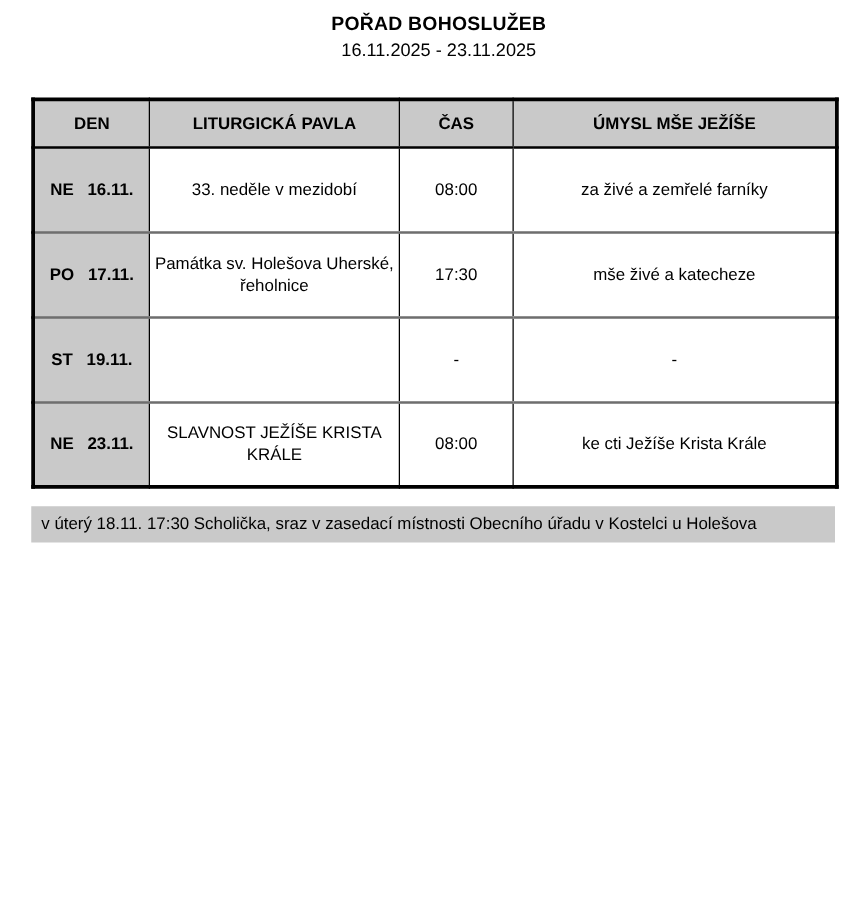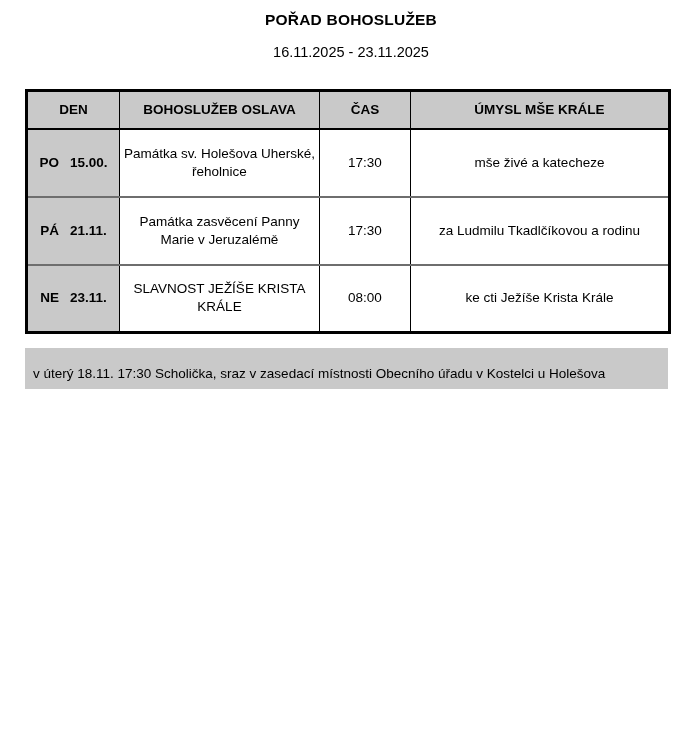--- a/index.html
+++ b/index.html
@@ -11,21 +11,21 @@
     color: #000;
   }
   .page { width: 690px; height: 733px; background: #fff; overflow: hidden; }
 
   
   .titles { text-align: center; padding-top: 9px; padding-left: 12px; }
   .title-line1, .title-line2 {
     font-weight: bold; font-size: 15.5px; line-height: 21px;
     letter-spacing: 0.2px;
   }
-  .title-line3 { font-size: 14.5px; line-height: 21px; margin-top: 12px; }
+  .title-line3 { font-size: 14.5px; line-height: 21px; margin-top: 1px; }
 
   
   table.schedule {
     border-collapse: collapse; table-layout: fixed;
     width: 643px; margin: 26px 0 0 25px;
     border: 3px solid #000;
   }
   col.c-day { width: 93px; }
   col.c-feast { width: 200px; }
   col.c-time { width: 91px; }
@@ -51,21 +51,21 @@
     background: #c9c9c9; font-weight: bold;
     white-space: nowrap;
   }
   .day-gap { display: inline-block; width: 11px; }
 
   
   .footer-note {
     margin: 14px 0 0 25px;
     width: 643px;
     background: #c9c9c9;
-    padding: 16px 8px 6px 8px;
+    padding: 4px 8px 6px 8px;
     font-size: 13.5px; line-height: 19px;
     text-align: left;
   }
 </style>
 </head>
 <body>
 
 <div class="page">
 
   <div class="titles">
@@ -76,43 +76,49 @@
   <table class="schedule">
     <colgroup>
       <col class="c-day">
         <col class="c-feast">
         <col class="c-time">
         <col class="c-intent">
     </colgroup>
     <thead>
       <tr>
         <th>DEN</th>
-        <th>BOHOSLUŽEB OSLAVA</th>
+        <th>LITURGICKÁ PAVLA</th>
         <th>ČAS</th>
-        <th>ÚMYSL MŠE KRÁLE</th>
+        <th>ÚMYSL MŠE JEŽÍŠE</th>
       </tr>
     </thead>
     <tbody>
+  <tr>
+    <td class="day-cell"><span>NE</span><span class="day-gap"></span><span>16.11.</span></td>
+    <td class="feast-cell">33. neděle v mezidobí</td>
+    <td class="time-cell">08:00</td>
+    <td class="intention-cell">za živé a zemřelé farníky</td>
+  </tr>
 
   <tr>
-    <td class="day-cell"><span>PO</span><span class="day-gap"></span><span>15.00.</span></td>
+    <td class="day-cell"><span>PO</span><span class="day-gap"></span><span>17.11.</span></td>
     <td class="feast-cell">Památka sv. Holešova Uherské, řeholnice</td>
     <td class="time-cell">17:30</td>
     <td class="intention-cell">mše živé a katecheze</td>
   </tr>
 
 
+  <tr>
+    <td class="day-cell"><span>ST</span><span class="day-gap"></span><span>19.11.</span></td>
+    <td class="feast-cell"></td>
+    <td class="time-cell">-</td>
+    <td class="intention-cell">-</td>
+  </tr>
 
 
-  <tr>
-    <td class="day-cell"><span>PÁ</span><span class="day-gap"></span><span>21.11.</span></td>
-    <td class="feast-cell">Památka zasvěcení Panny Marie v Jeruzalémě</td>
-    <td class="time-cell">17:30</td>
-    <td class="intention-cell">za Ludmilu Tkadlčíkovou a rodinu</td>
-  </tr>
 
 
   <tr>
     <td class="day-cell"><span>NE</span><span class="day-gap"></span><span>23.11.</span></td>
     <td class="feast-cell">SLAVNOST JEŽÍŠE KRISTA KRÁLE</td>
     <td class="time-cell">08:00</td>
     <td class="intention-cell">ke cti Ježíše Krista Krále</td>
   </tr>
 </tbody>
   </table>

